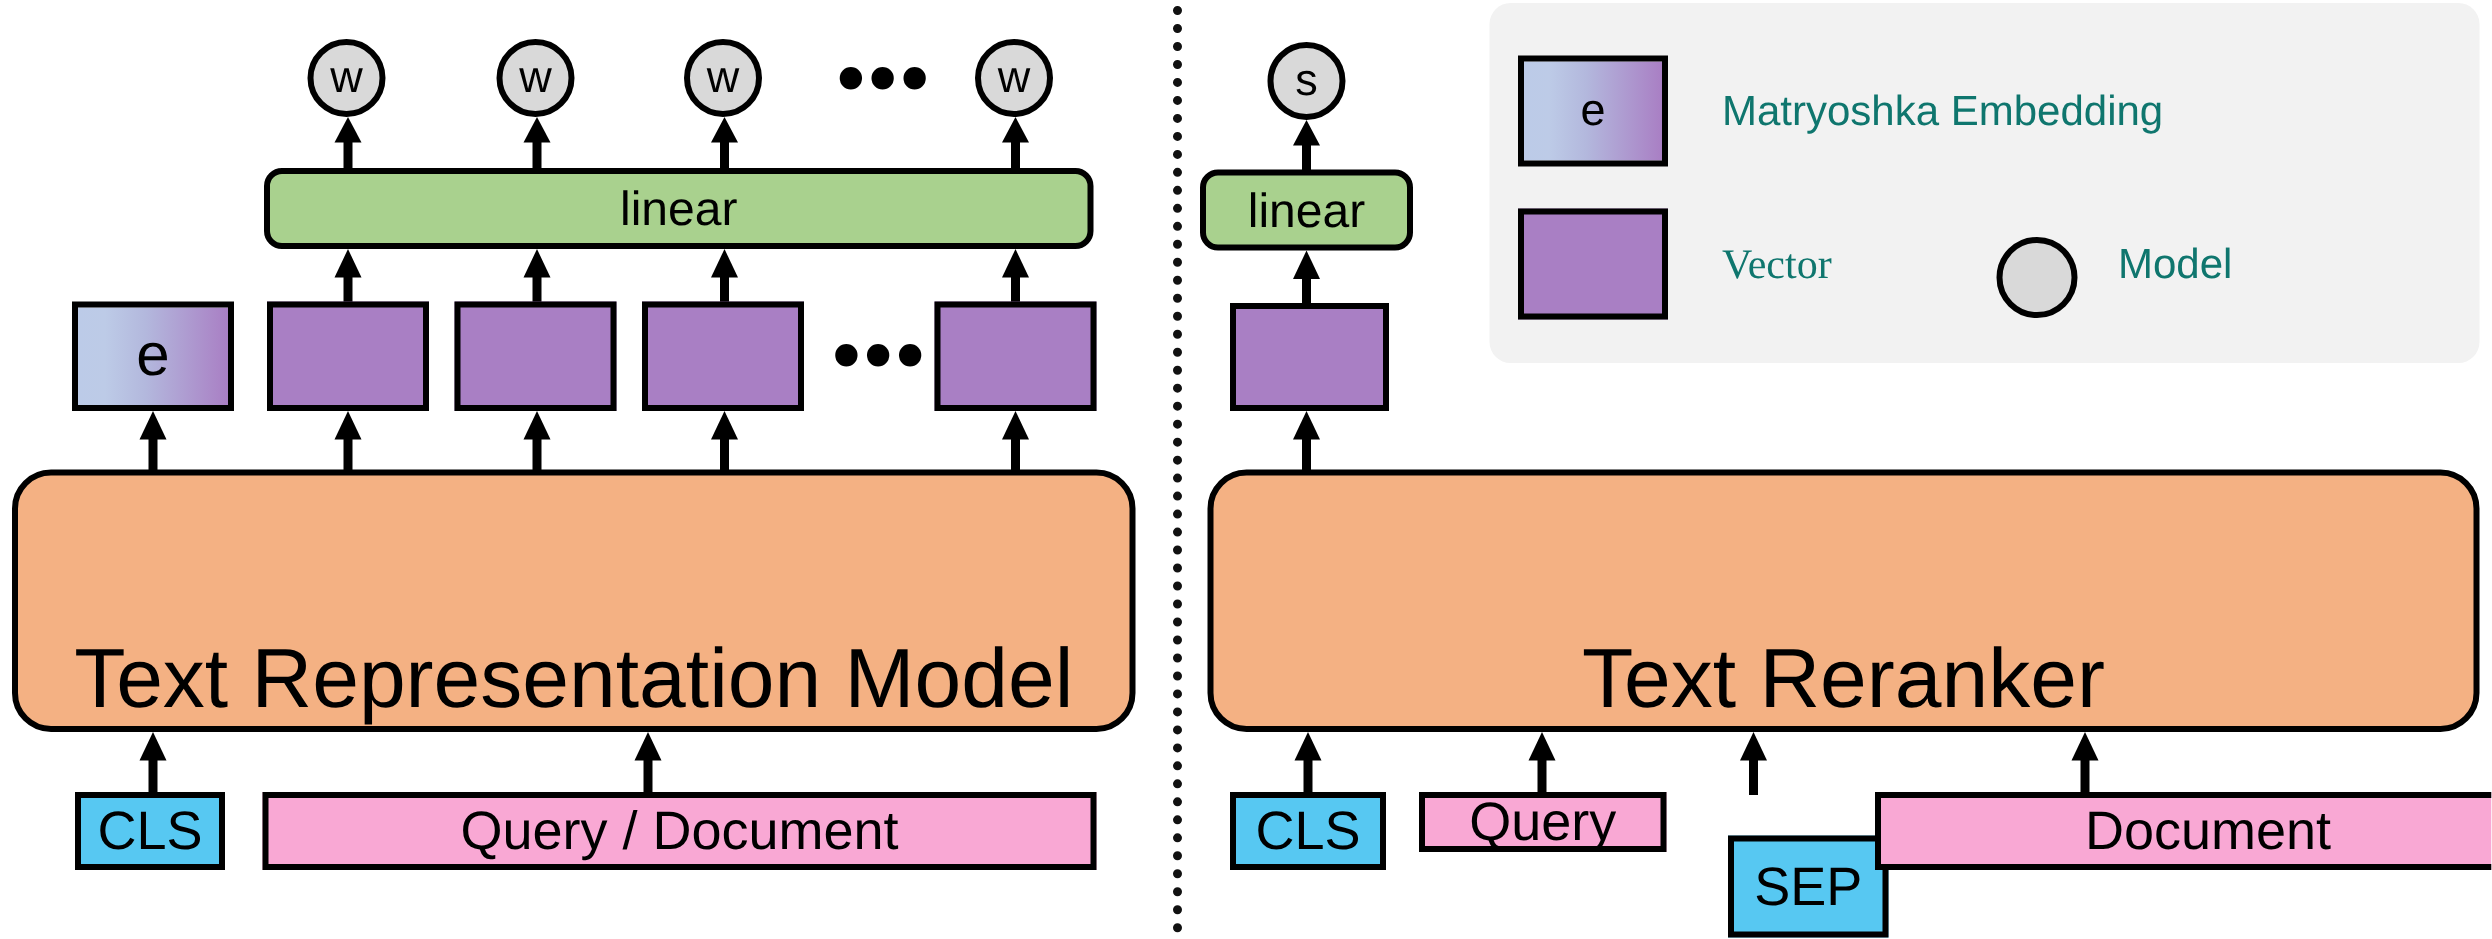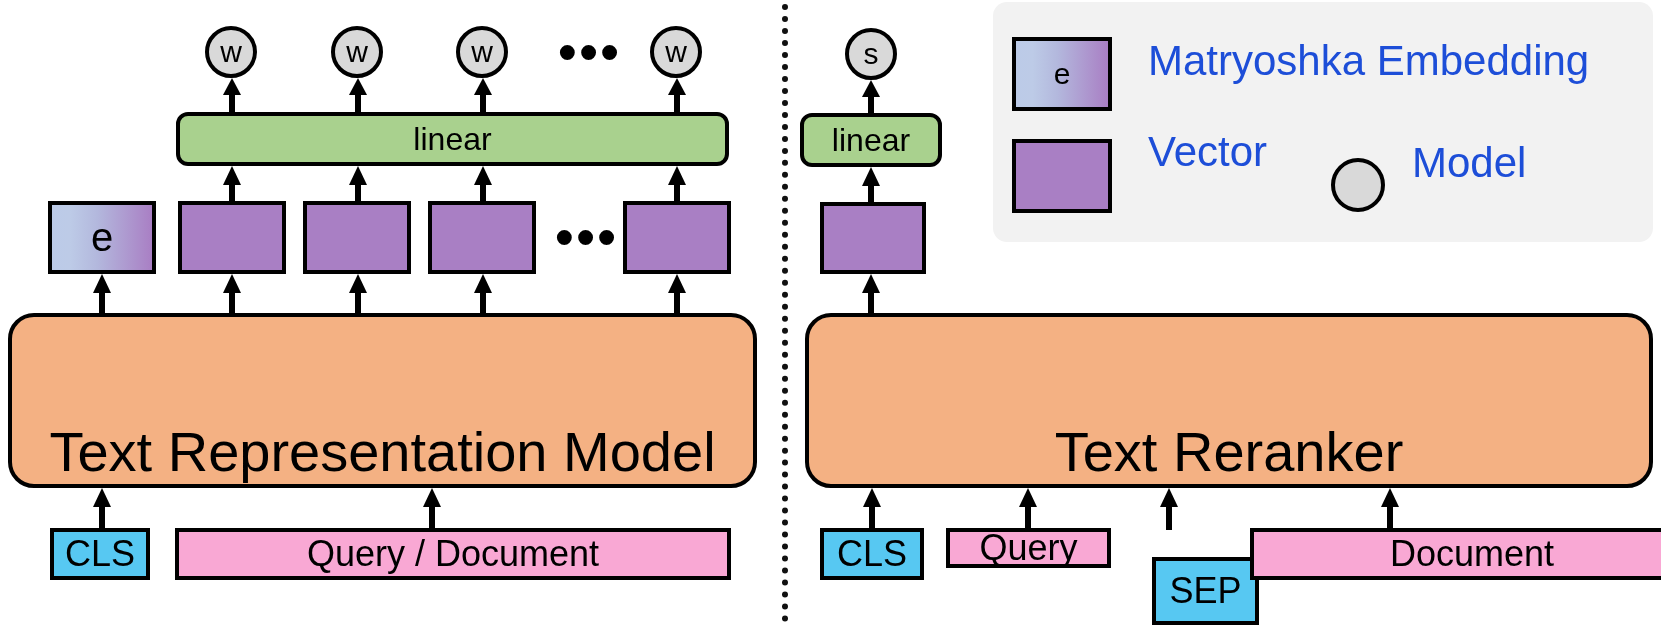--- a/index.html
+++ b/index.html
@@ -111,25 +111,25 @@
   .legend-swatch-solid {
     background: #a97fc4;
     border: 4px solid #000000;
   }
   .legend-swatch-circle {
     background: #d9d9d9;
     border: 4px solid #000000;
     border-radius: 50%;
   }
   .legend-label {
-    font-size: 42px;
-    color: #1d4ed8;
+    font-size: 28px;
+    color: #0f766e;
     white-space: nowrap;
     display: flex;
-    align-items: flex-start;
+    align-items: center;
   }
 </style>
 </head>
 <body>
 
 <div id="canvas">
 
   <div class="abs scalar-circle" style="left:205px; top:26px; width:52px; height:52px;">
     <span>w</span>
   </div>
@@ -300,21 +300,21 @@
   <div class="abs legend-panel" style="left:993px; top:2px; width:660px; height:240px;"></div>
 
   <div class="abs legend-swatch-grad" style="left:1012px; top:37px; width:100px; height:74px;">
     <span>e</span>
   </div>
   <div class="abs legend-label" style="left:1148px; top:37px; height:74px;">
     <span>Matryoshka Embedding</span>
   </div>
 
   <div class="abs legend-swatch-solid" style="left:1012px; top:139px; width:100px; height:74px;"></div>
-  <div class="abs legend-label" style="left:1148px; top:128px; height:74px;">
+  <div class="abs legend-label" style="left:1148px; top:140px; height:74px;font-family:Liberation Serif, serif;">
     <span>Vector</span>
   </div>
 
   <div class="abs legend-swatch-circle" style="left:1331px; top:158px; width:54px; height:54px;"></div>
   <div class="abs legend-label" style="left:1412px; top:139px; height:74px;">
     <span>Model</span>
   </div>
 
 </div>
 

